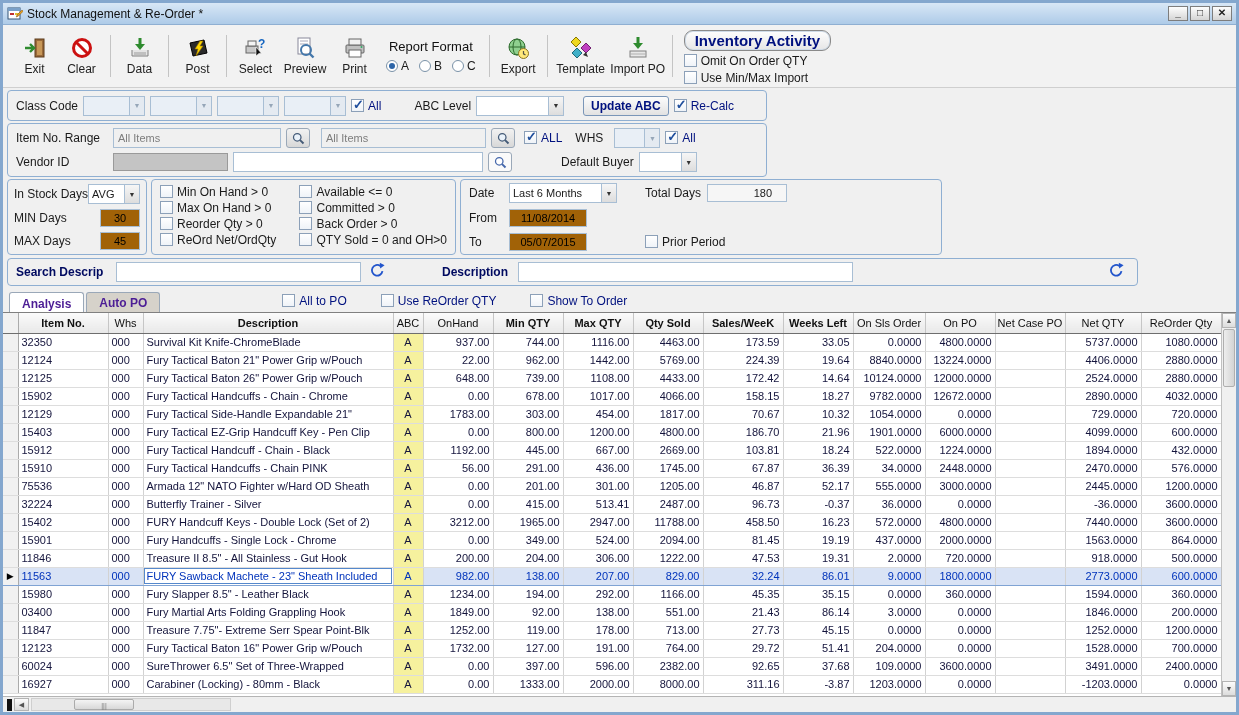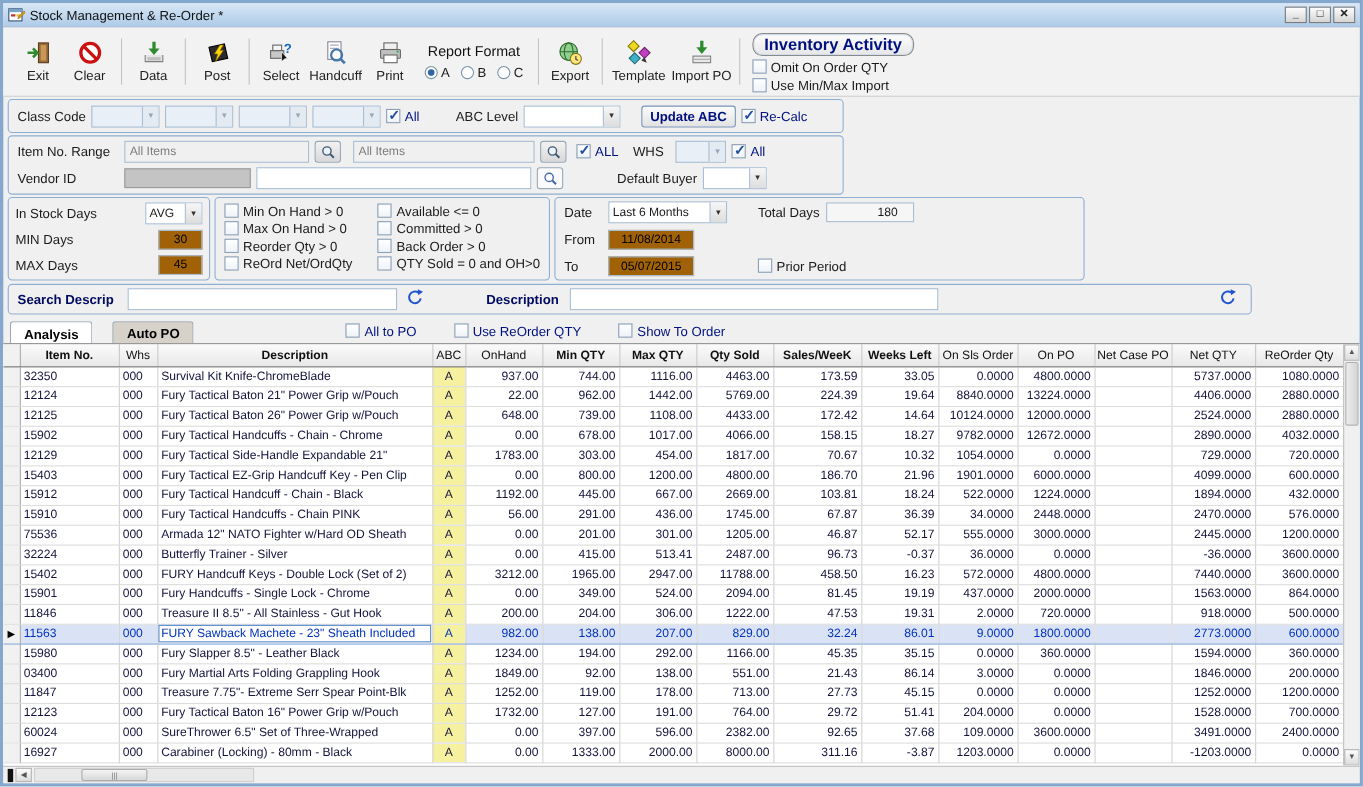--- a/index.html
+++ b/index.html
@@ -66,30 +66,30 @@
   .btn-updabc { border:1px solid #7A96B8; border-radius:3px; background:linear-gradient(#FCFCFC,#E2E2E2); font-weight:bold; color:#00117F; font-size:12px; padding:2px 7px; }
   
   .itempanel { margin:1px 4px; width:760px; padding:4px 8px; display:flex; flex-direction:column; gap:4px; }
   .tinput { height:20px; border:1px solid #A8BED4; background:#fff; font-family:"Liberation Sans",sans-serif; font-size:11px; padding:0 4px; color:#222; }
   .tinput.ghost { background:#F0F0F0; color:#7D7D7D; }
   .magbtn { width:24px; height:20px; border:1px solid #9AA8B8; border-radius:3px; background:linear-gradient(#F2F2F2,#D8D8D8); display:flex; align-items:center; justify-content:center; padding:0; }
   .magbtn.white { background:#FAFAFA; }
   .grayblock { width:115px; height:18px; background:#C4C4C4; border:1px solid #9A9A9A; }
   
   .stockrow { margin:1px 4px; display:flex; gap:4px; height:76px; }
-  .daysbox { width:184px; padding:4px 6px; display:flex; flex-direction:column; justify-content:space-between; }
+  .daysbox { width:140px; padding:4px 6px; display:flex; flex-direction:column; justify-content:space-between; }
   .chkbox2 { width:305px; padding:4px 8px; display:grid; grid-template-columns:1fr 1fr; grid-auto-rows:16px; column-gap:8px; align-items:center; }
   .datebox { width:482px; padding:3px 8px; position:relative; display:flex; flex-direction:column; justify-content:space-between; }
   .smallinput { height:18px; border:1px solid #A8BED4; background:#a16207; font-size:11px; text-align:center; font-family:"Liberation Sans",sans-serif; }
   
   .searchpanel { margin:2px 4px; height:28px; width:1131px; display:flex; align-items:center; padding:0 8px; }
   .blbl { font-weight:bold; color:#000A60; }
   
   .tabsrow { flex:0 0 24px; display:flex; align-items:flex-end; padding-left:6px; }
-  .tab { padding:3px 12px 2px 12px; font-weight:bold; color:#000000; border:1px solid #9AA8B8; border-bottom:none; border-radius:3px 3px 0 0; background:#D6D2CA; margin-right:18px; font-size:12px; }
+  .tab { padding:3px 12px 2px 12px; font-weight:bold; color:#4c1d95; border:1px solid #9AA8B8; border-bottom:none; border-radius:3px 3px 0 0; background:#D6D2CA; margin-right:2px; font-size:12px; }
   .tab.active { background:#FFFFFF; position:relative; top:1px; padding-top:4px; }
   .tabchecks { display:flex; gap:34px; margin-left:120px; align-items:center; padding-bottom:4px; }
   
   .gridarea { flex:1 1 auto; position:relative; background:#FFF; border-top:1px solid #808080; overflow:hidden; }
   table.grid { border-collapse:collapse; table-layout:fixed; width:1218px; font-size:11px; }
   .grid th {
     height:20px; background:linear-gradient(#FBFBFB,#E8E8E8);
     border-right:1px solid #C6C6C6; border-bottom:1px solid #6E6E6E;
     text-align:center; font-weight:normal; padding:0 2px; white-space:nowrap; overflow:hidden; color:#111;
   }
@@ -190,21 +190,21 @@
       <span>Select</span>
     </div>
     <div class="tbtn" style="width:52px">
       <svg viewBox="0 0 24 24">
           <rect x="5" y="2" width="12" height="16" fill="#FFF" stroke="#889"></rect>
           <line x1="7" y1="5" x2="15" y2="5" stroke="#AAB"></line>
           <line x1="7" y1="8" x2="15" y2="8" stroke="#AAB"></line>
           <circle cx="13" cy="14" r="5" fill="none" stroke="#4477AA" stroke-width="2"></circle>
           <line x1="16.5" y1="17.5" x2="20.5" y2="21.5" stroke="#4477AA" stroke-width="2.4"></line>
         </svg>
-      <span>Handcuff</span>
+      <span>Preview</span>
     </div>
     <div class="tbtn">
       <svg viewBox="0 0 24 24">
           <rect x="3" y="9" width="18" height="8" rx="1" fill="#C0C0C0" stroke="#666"></rect>
           <rect x="6" y="3" width="12" height="6" fill="#F0F0F0" stroke="#666"></rect>
           <rect x="6" y="14" width="12" height="7" fill="#FFF" stroke="#666"></rect>
           <circle cx="18.5" cy="11" r="1" fill="#3A6"></circle>
         </svg>
       <span>Print</span>
     </div>

